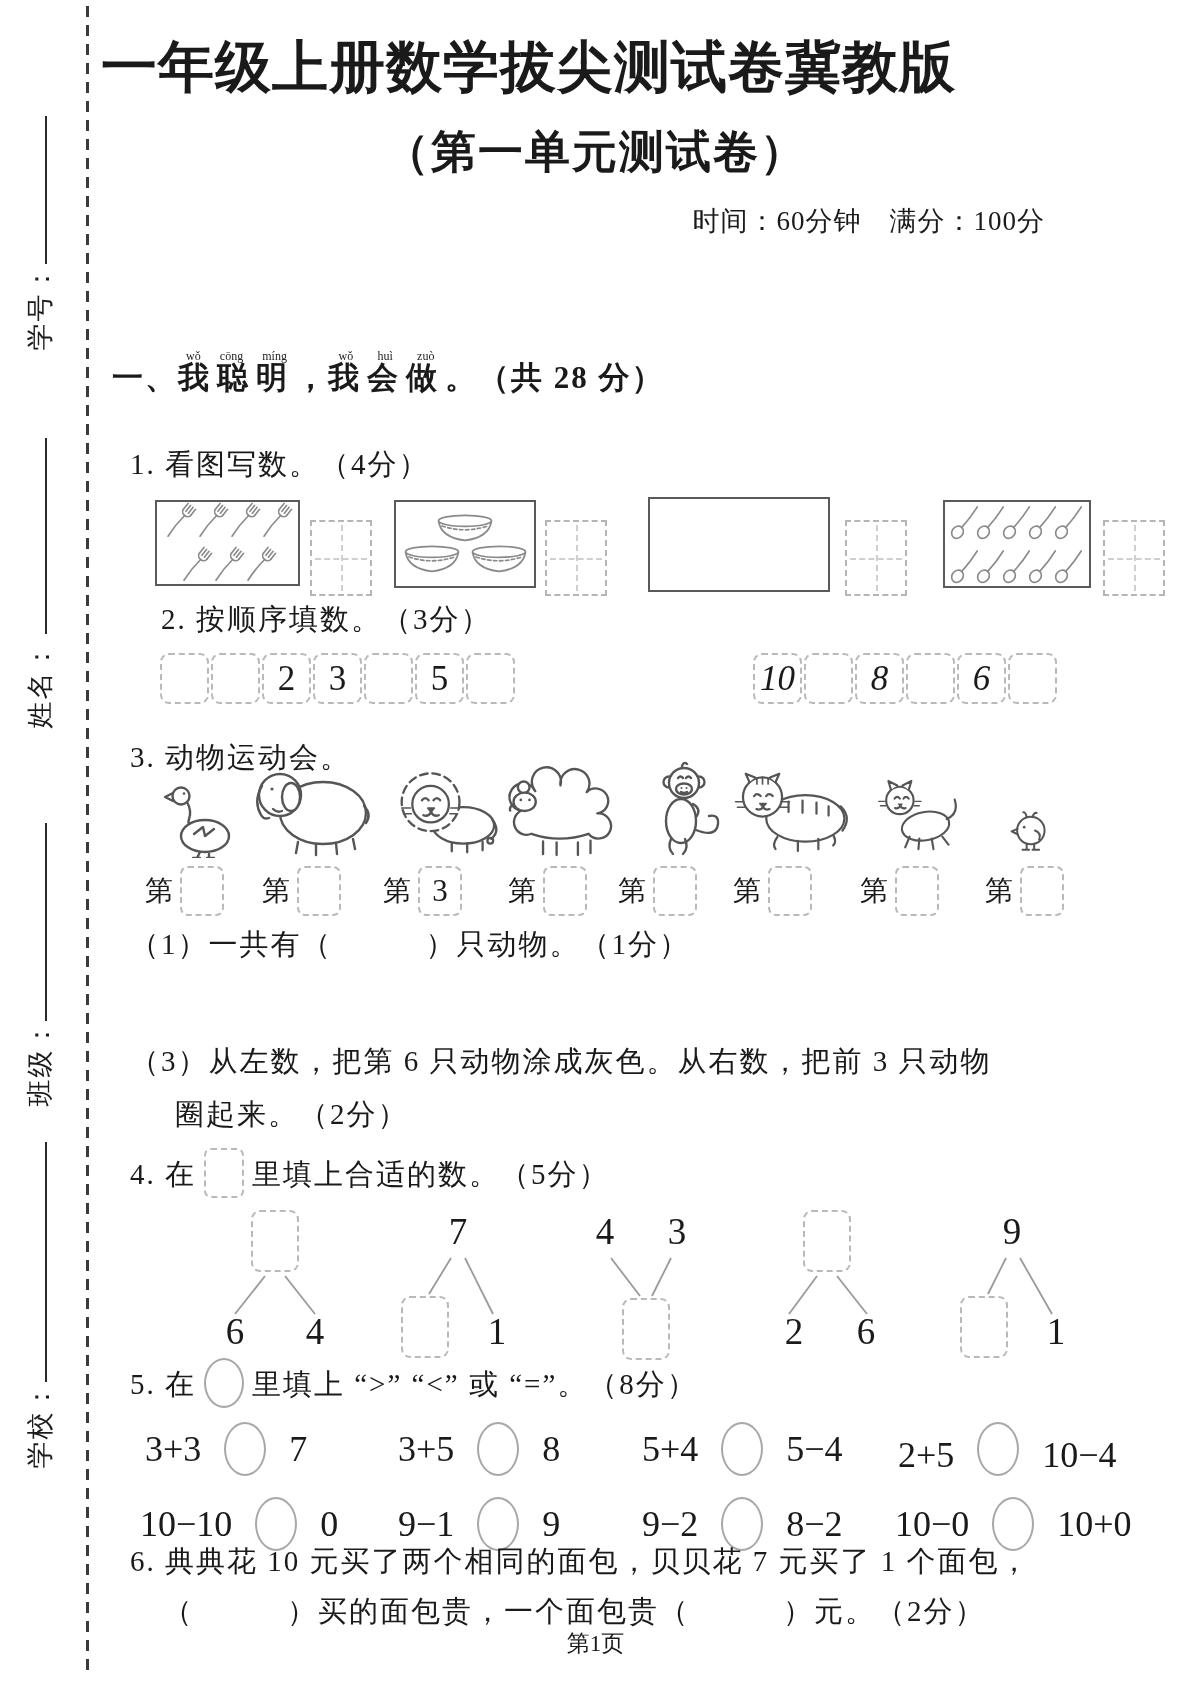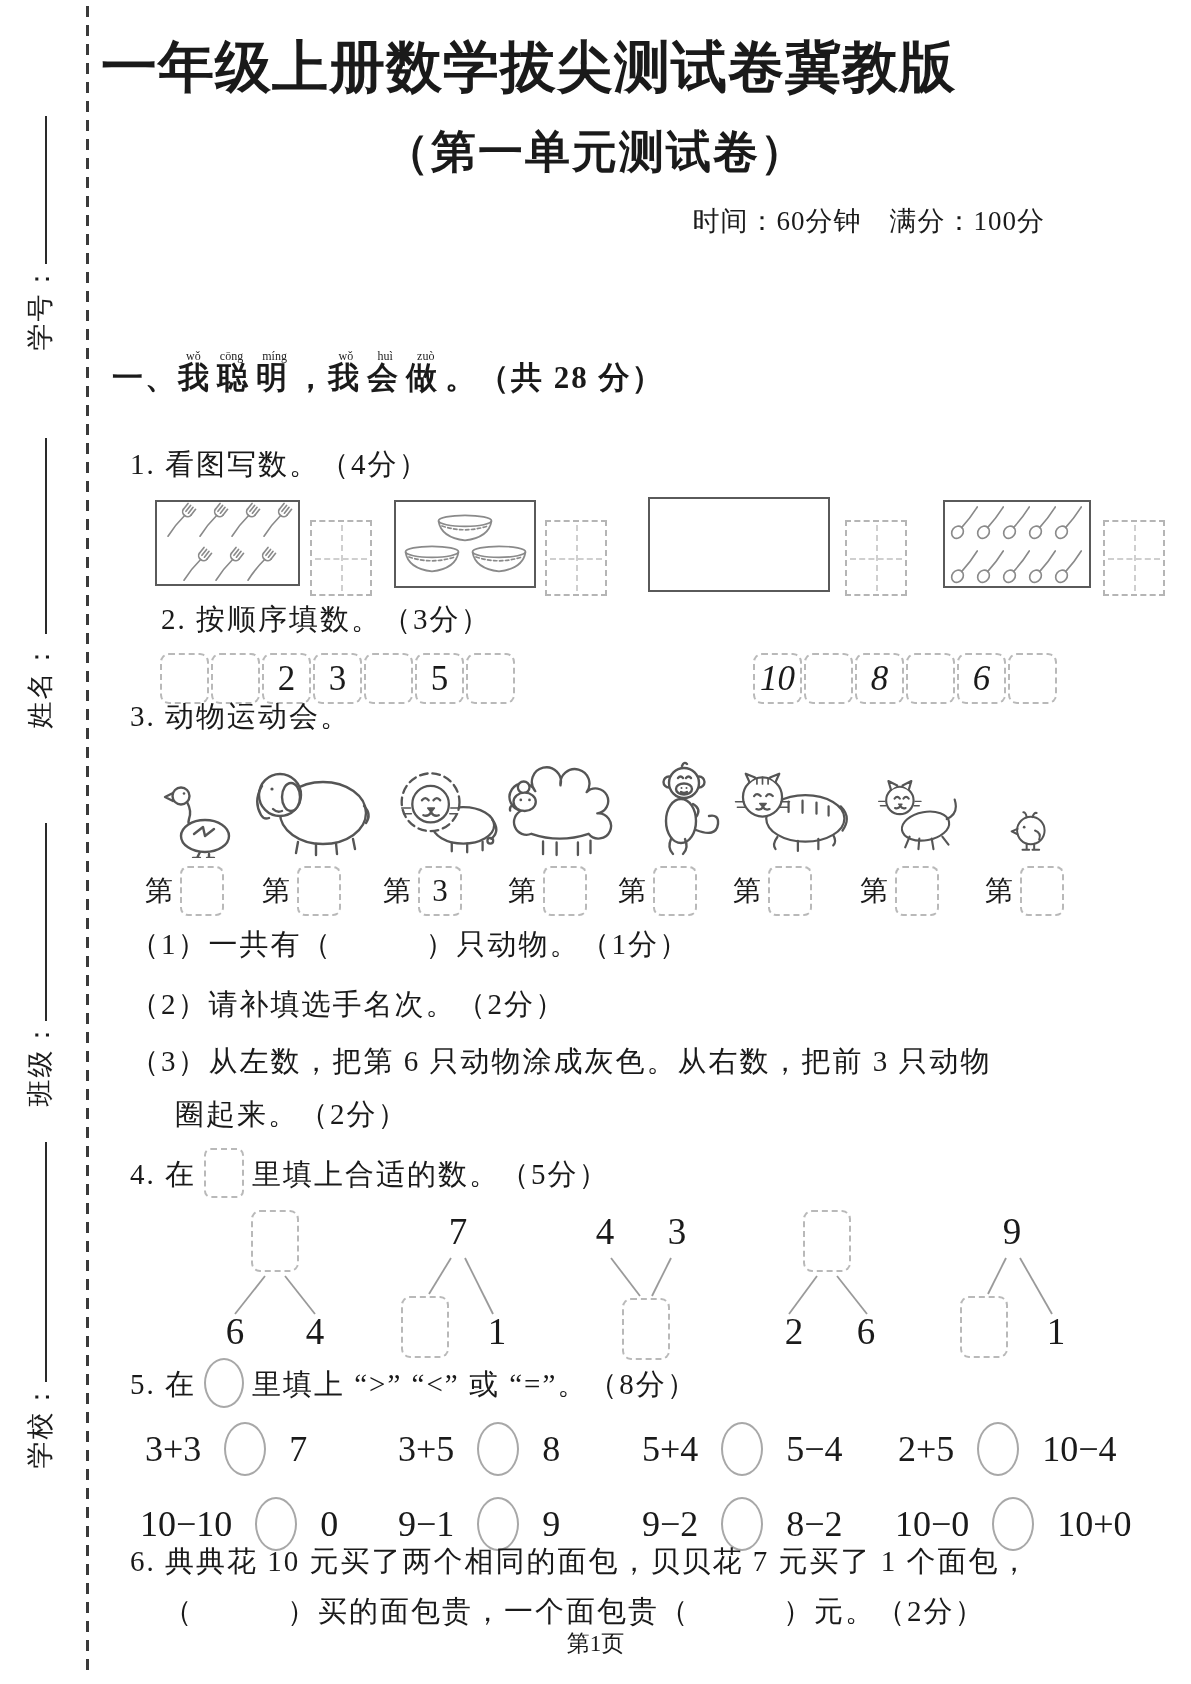--- a/index.html
+++ b/index.html
@@ -212,21 +212,21 @@
   </div>
   <div class="seqrow" style="left:753px;top:653px;font-style:italic;">
     <div class="seqbox">10</div>
     <div class="seqbox"></div>
     <div class="seqbox">8</div>
     <div class="seqbox"></div>
     <div class="seqbox">6</div>
     <div class="seqbox"></div>
   </div>
 
-  <div class="tline" style="left:130px;top:697px;">3. 动物运动会。</div>
+  <div class="tline" style="left:130px;top:738px;">3. 动物运动会。</div>
 
   <div class="animal" style="left:160px;top:778px;width:75px;height:80px;">
     <svg viewBox="0 0 75 80">
         <g fill="none" stroke="#555" stroke-width="2.4" stroke-linecap="round" stroke-linejoin="round">
       <path d="M13,15 l-8,4 8,4"></path>
           <circle cx="21" cy="18" r="8.5" fill="#fff"></circle>
       <circle cx="24" cy="15.5" r="1.3" fill="#555" stroke="none"></circle>
       <path d="M27,24 q5,9 2,17 q-2,6 4,9"></path>
       <ellipse cx="45" cy="58" rx="24" ry="16" fill="#fff"></ellipse>
       <path d="M34,56 l9,-7 2,9 9,-7"></path>
@@ -370,21 +370,20 @@
         <span>第</span>
         <span class="rankbox"></span>
       </div>
     <div class="rank" style="left:985px;">
         <span>第</span>
         <span class="rankbox"></span>
       </div>
   </div>
 
   <div class="tline" style="left:130px;top:925px;">（1）一共有（　　　）只动物。（1分）</div>
-  <div class="tline" style="left:130px;top:985px;">（2）请补填选手名次。（2分）</div>
   <div class="tline" style="left:130px;top:1042px;">（3）从左数，把第 6 只动物涂成灰色。从右数，把前 3 只动物</div>
   <div class="tline" style="left:175px;top:1095px;">圈起来。（2分）</div>
 
   <div class="tline" style="left:130px;top:1148px;"><span>4. 在</span><span class="inline-box"></span><span>里填上合适的数。（5分）</span></div>
 
   <div class="bond" style="left:210px;top:1210px;">
     <svg class="links" viewBox="0 0 130 152">
         <g stroke="#9a9a9a" stroke-width="1.8">
           <line x1="55" y1="66" x2="25" y2="104"></line>
           <line x1="75" y1="66" x2="105" y2="104"></line>
@@ -453,21 +452,21 @@
   <div class="eq" style="left:398px;top:1422px;">
       <span>3+5</span>
       <span class="cmp"></span>
       <span>8</span>
     </div>
   <div class="eq" style="left:642px;top:1422px;">
       <span>5+4</span>
       <span class="cmp"></span>
       <span>5−4</span>
     </div>
-  <div class="eq" style="left:898px;top:1422px;">
+  <div class="eq" style="left:898px;top:1422px;align-items:flex-end;">
       <span>2+5</span>
       <span class="cmp"></span>
       <span>10−4</span>
     </div>
 
   <div class="eq" style="left:140px;top:1497px;">
       <span>10−10</span>
       <span class="cmp"></span>
       <span>0</span>
     </div>

